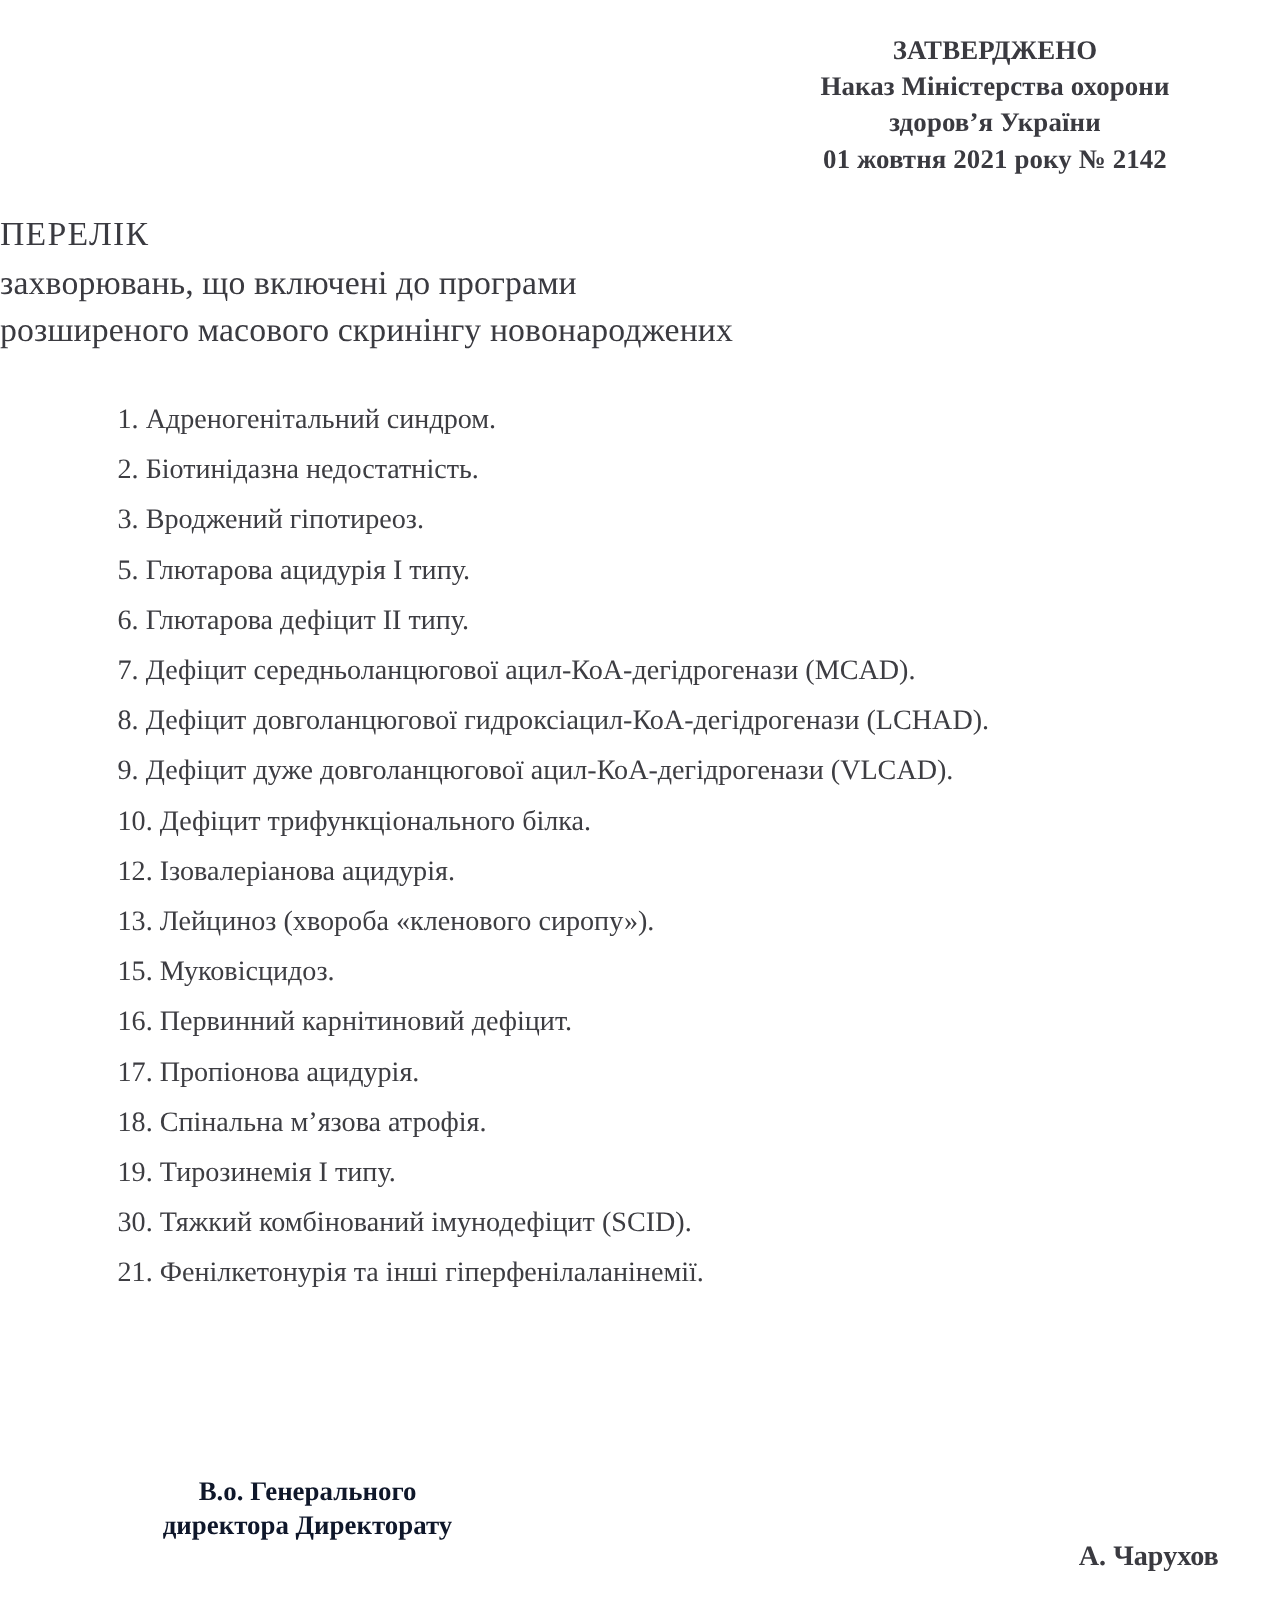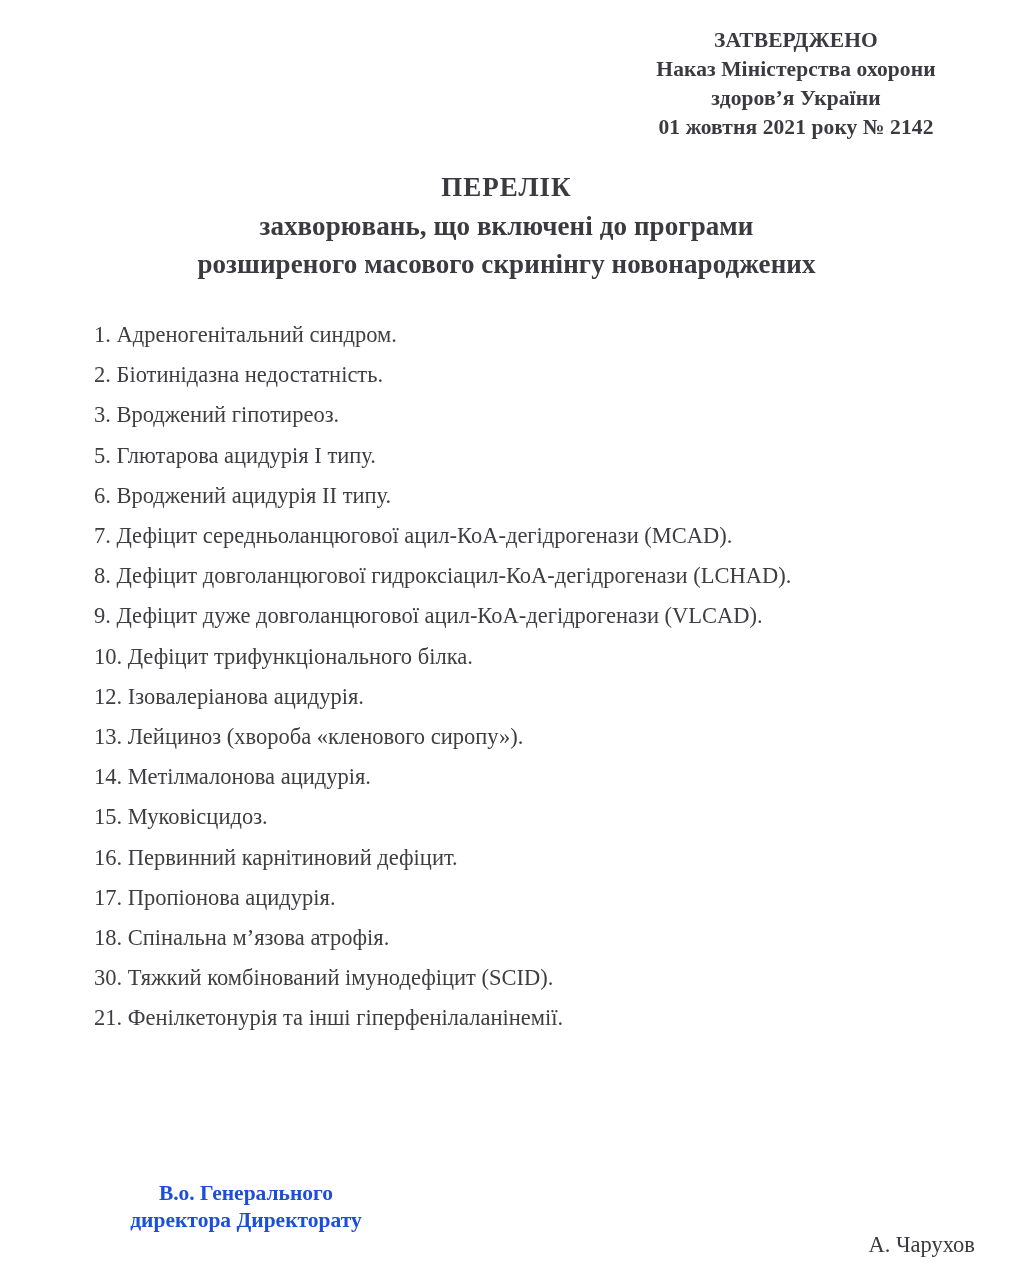--- a/index.html
+++ b/index.html
@@ -40,22 +40,22 @@
   .approval-line {
     white-space: nowrap;
   }
 
   
   .doc-title {
     position: absolute;
     left: 0;
     top: 168px;
     width: 1013px;
-    text-align: center;
-    font-weight: bold;
+    text-align: left;
+    font-weight: normal;
     font-size: 27px;
     line-height: 38.5px;
     color: #3a3a40;
   }
   .doc-title .title-main {
     letter-spacing: 1px;
   }
   .doc-title .title-sub {
     letter-spacing: 0.1px;
   }
@@ -95,28 +95,28 @@
   }
   .sign-role {
     position: absolute;
     left: 96px;
     top: 8px;
     width: 300px;
     text-align: center;
     font-weight: bold;
     font-size: 21.5px;
     line-height: 26.5px;
-    color: #1d4ed8;
+    color: #0f172a;
   }
   .sign-role div { white-space: nowrap; }
   .sign-name {
     position: absolute;
     right: 38px;
     top: 60px;
-    font-weight: normal;
+    font-weight: bold;
     font-size: 22.5px;
     line-height: 26.5px;
     color: #3a3a40;
     white-space: nowrap;
   }
 </style>
 </head>
 <body>
 
 <div class="page">
@@ -132,32 +132,32 @@
     <div class="title-main">ПЕРЕЛІК</div>
     <div class="title-sub">захворювань, що включені до програми</div>
     <div class="title-sub">розширеного масового скринінгу новонароджених</div>
   </div>
 
   <ol class="disease-list">
       <li><span class="num">1.</span> <span class="txt">Адреногенітальний синдром.</span></li>
       <li><span class="num">2.</span> <span class="txt">Біотинідазна недостатність.</span></li>
       <li><span class="num">3.</span> <span class="txt">Вроджений гіпотиреоз.</span></li>
       <li><span class="num">5.</span> <span class="txt">Глютарова ацидурія I типу.</span></li>
-      <li><span class="num">6.</span> <span class="txt">Вроджений ацидурія II типу.</span></li>
+      <li><span class="num">6.</span> <span class="txt">Глютарова дефіцит II типу.</span></li>
       <li><span class="num">7.</span> <span class="txt">Дефіцит середньоланцюгової ацил-КоА-дегідрогенази (MCAD).</span></li>
       <li><span class="num">8.</span> <span class="txt">Дефіцит довголанцюгової гидроксіацил-КоА-дегідрогенази (LCHAD).</span></li>
       <li><span class="num">9.</span> <span class="txt">Дефіцит дуже довголанцюгової ацил-КоА-дегідрогенази (VLCAD).</span></li>
       <li><span class="num">10.</span> <span class="txt">Дефіцит трифункціонального білка.</span></li>
       <li><span class="num">12.</span> <span class="txt">Ізовалеріанова ацидурія.</span></li>
       <li><span class="num">13.</span> <span class="txt">Лейциноз (хвороба «кленового сиропу»).</span></li>
-      <li><span class="num">14.</span> <span class="txt">Метілмалонова ацидурія.</span></li>
       <li><span class="num">15.</span> <span class="txt">Муковісцидоз.</span></li>
       <li><span class="num">16.</span> <span class="txt">Первинний карнітиновий дефіцит.</span></li>
       <li><span class="num">17.</span> <span class="txt">Пропіонова ацидурія.</span></li>
       <li><span class="num">18.</span> <span class="txt">Спінальна м’язова атрофія.</span></li>
+      <li><span class="num">19.</span> <span class="txt">Тирозинемія I типу.</span></li>
       <li><span class="num">30.</span> <span class="txt">Тяжкий комбінований імунодефіцит (SCID).</span></li>
       <li><span class="num">21.</span> <span class="txt">Фенілкетонурія та інші гіперфенілаланінемії.</span></li>
     </ol>
 
   <div class="signature">
     <div class="sign-role">
       <div>В.о. Генерального</div>
       <div>директора Директорату</div>
     </div>
     <div class="sign-name">А. Чарухов</div>

